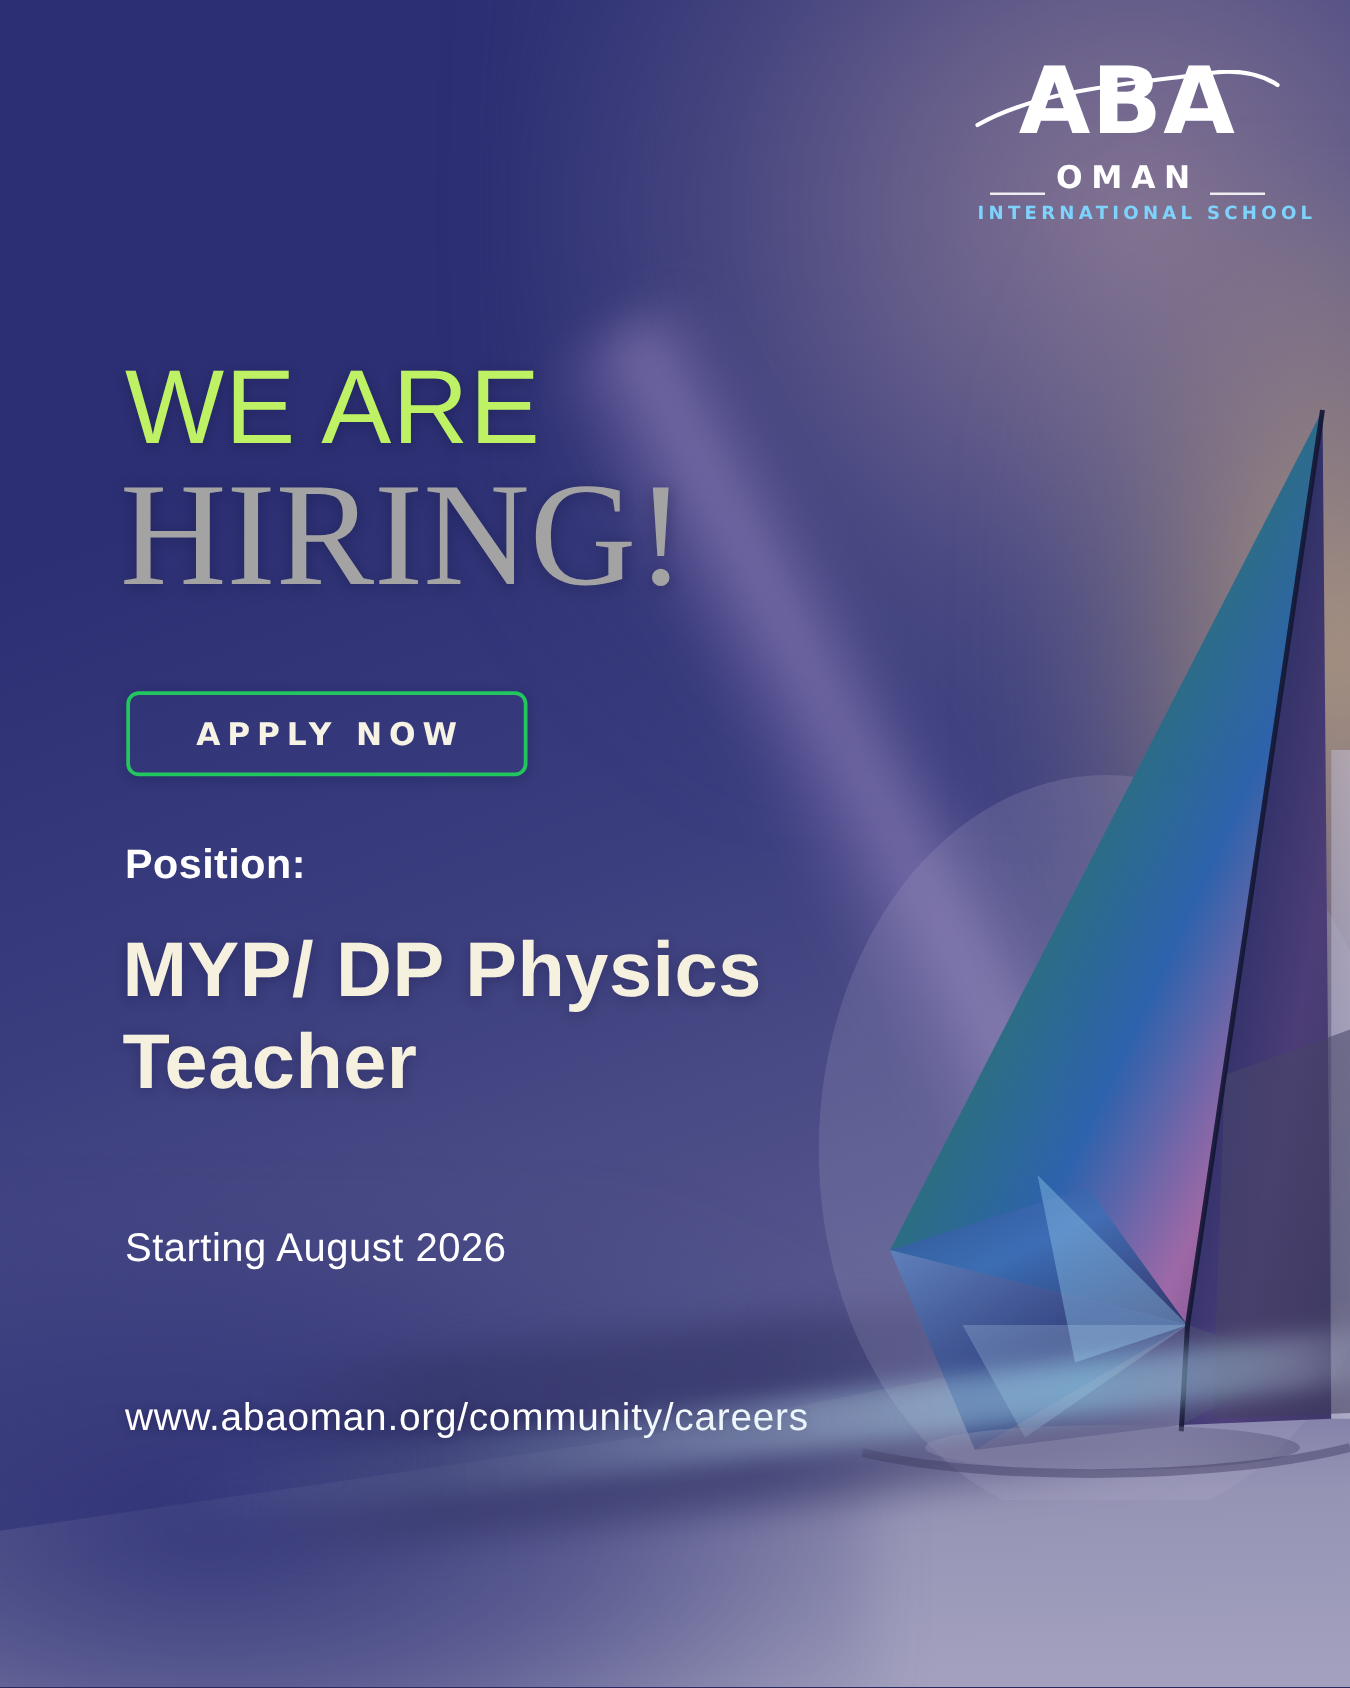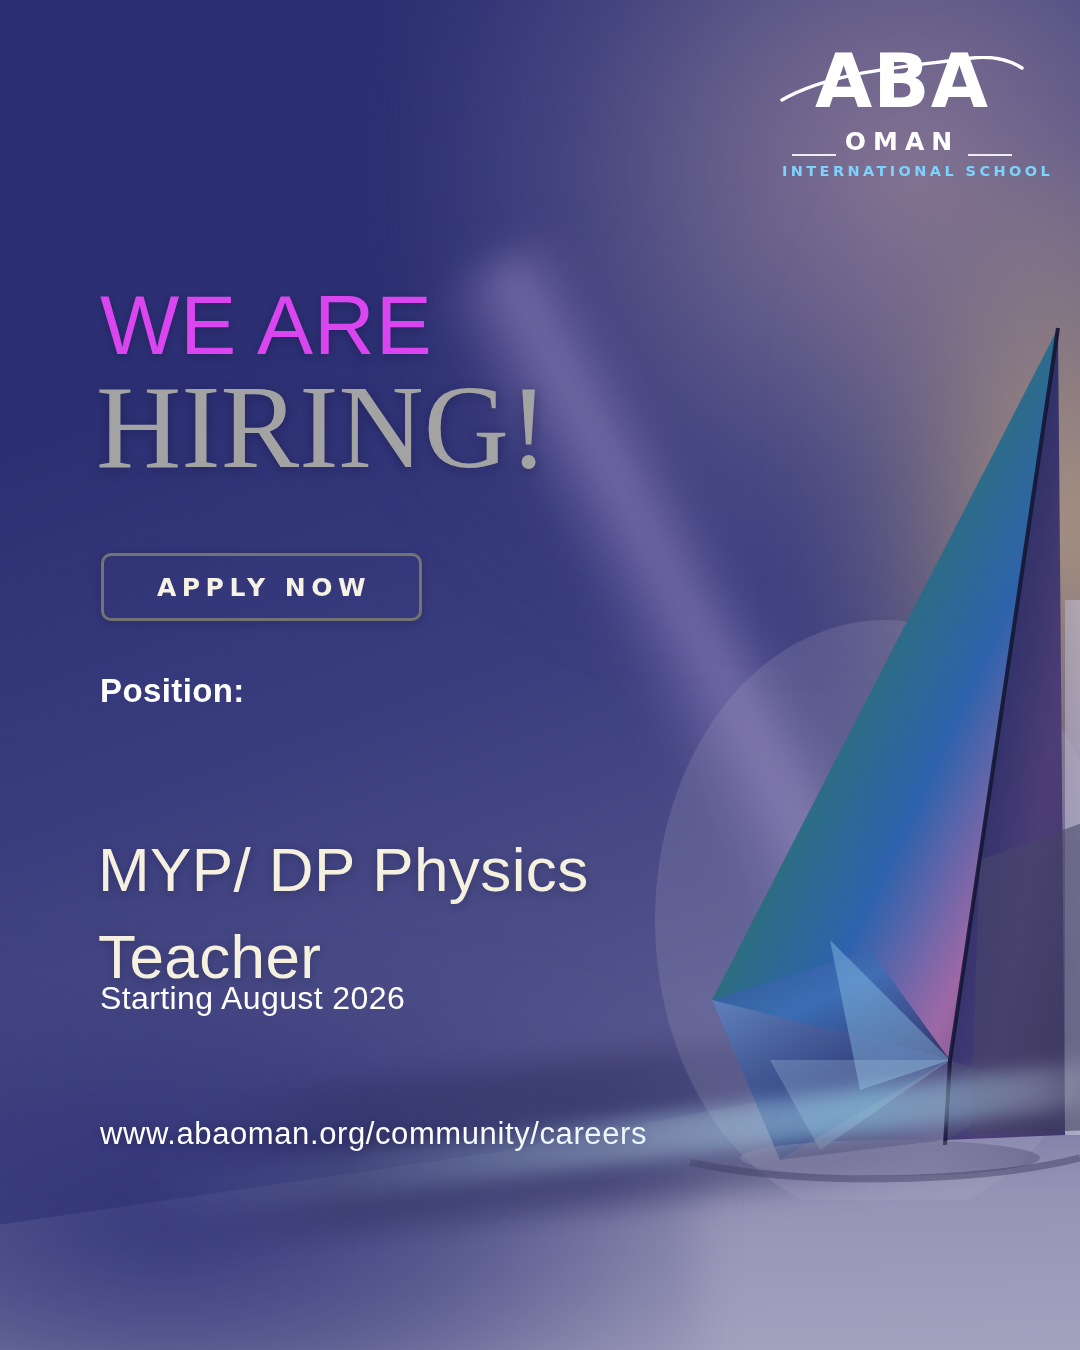--- a/index.html
+++ b/index.html
@@ -158,38 +158,38 @@
   
   .content { position:absolute; left:100px; top:0; width:700px; }
 
   .headline-1 {
     position:absolute; left:0; top:283px;
     font-family:"Liberation Sans", sans-serif;
     font-weight:400;
     font-size:84px;
     line-height:84px;
     letter-spacing:1px;
-    color:#d946ef;
+    color:#bef264;
     text-shadow:0 2px 10px rgba(10,10,40,0.28);
   }
   .headline-2 {
     position:absolute; left:-4px; top:368px;
     font-family:Liberation Serif, serif;
     font-weight:400;
     font-size:118px;
     line-height:120px;
     letter-spacing:0px;
     color:#a3a3a3;
     text-shadow:0 2px 12px rgba(10,10,40,0.30);
   }
 
   .apply-btn {
     position:absolute; left:1px; top:553px;
     width:321px; height:68px;
-    border:3px solid #737373;
+    border:3px solid #22c55e;
     border-radius:10px;
     display:flex; align-items:center; justify-content:center;
     background:transparent;
     box-shadow:0 2px 10px rgba(10,10,40,0.20);
   }
   .apply-btn-label {
     font-family:"DejaVu Sans", sans-serif;
     font-weight:700;
     font-size:25px;
     letter-spacing:5.5px;
@@ -201,25 +201,25 @@
     position:absolute; left:0; top:672px;
     font-family:"Liberation Sans", sans-serif;
     font-weight:600;
     font-size:33px;
     letter-spacing:0.4px;
     color:#ffffff;
     text-align:center;
   }
 
   .position-title {
-    position:absolute; left:-2px; top:826px;
-    font-family:"Liberation Sans", sans-serif;
-    font-weight:400;
+    position:absolute; left:-2px; top:740px;
+    font-family:"Liberation Sans", sans-serif;
+    font-weight:700;
     font-size:62px;
-    line-height:87px;
+    line-height:73px;
     letter-spacing:0.4px;
     color:#f6f1de;
     text-shadow:0 2px 10px rgba(10,10,40,0.24);
     white-space:pre-line;
   }
 
   .start-date {
     position:absolute; left:0; top:980px;
     font-family:"Liberation Sans", sans-serif;
     font-weight:500;

